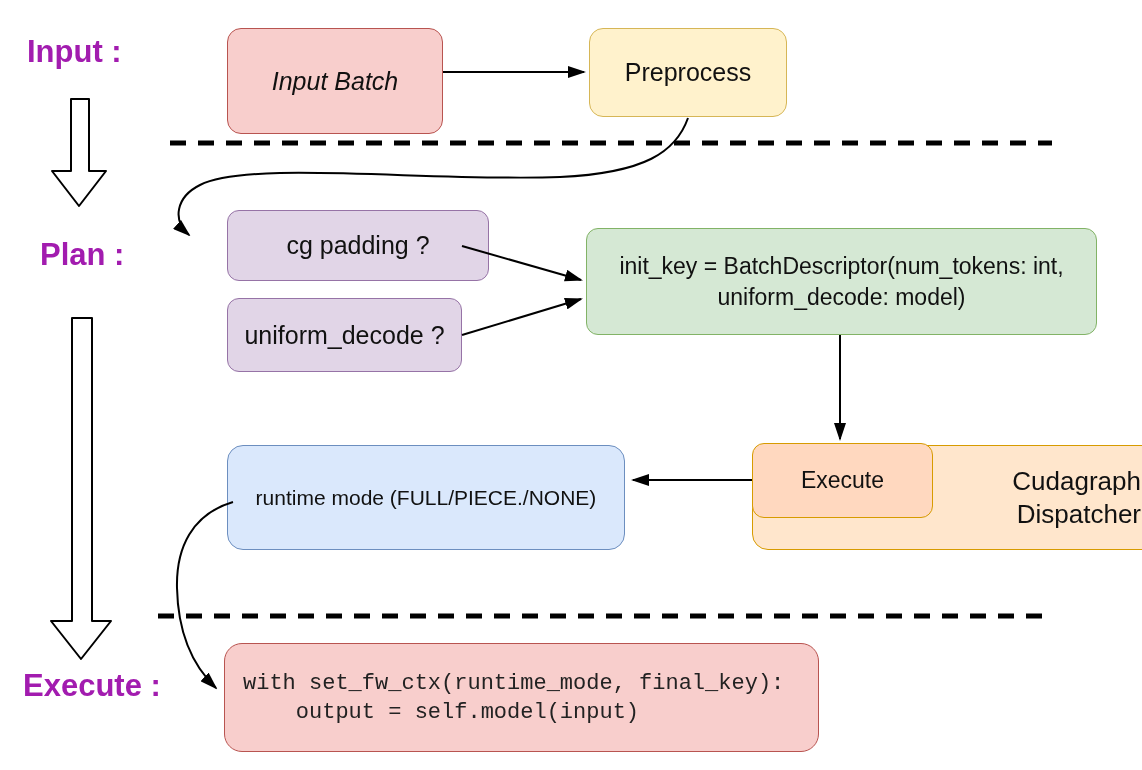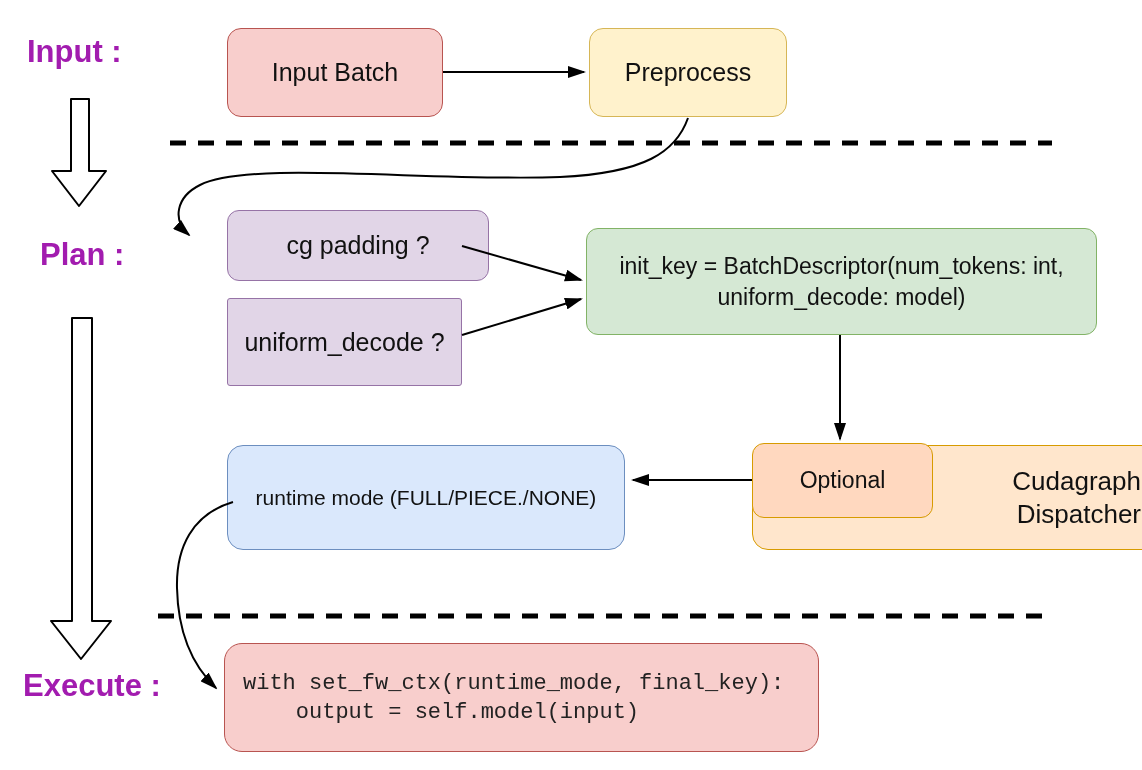--- a/index.html
+++ b/index.html
@@ -34,24 +34,24 @@
   }
   .box span{display:block;}
   .red    {background:#f8cecc;border-color:#b85450;}
   .yellow {background:#fff2cc;border-color:#d6b656;text-align:right;}
   .purple {background:#e1d5e7;border-color:#9673a6;}
   .green  {background:#d5e8d4;border-color:#82b366;}
   .blue   {background:#dae8fc;border-color:#6c8ebf;}
   .orange {background:#ffe6cc;border-color:#d79b00;}
   .peach  {background:#ffd8bf;border-color:#d79b00;}
 
-  #input-batch     {left:227px;top:28px;width:216px;height:89px;font-size:25px;}
+  #input-batch     {left:227px;top:28px;width:216px;height:106px;font-size:25px;font-style:italic;}
   #preprocess      {left:589px;top:28px;width:198px;height:89px;font-size:25px;}
   #cg-padding      {left:227px;top:210px;width:262px;height:71px;font-size:25px;border-radius:12px;}
-  #uniform-decode  {left:227px;top:298px;width:235px;height:88px;font-size:25px;border-radius:3px;}
+  #uniform-decode  {left:227px;top:298px;width:235px;height:74px;font-size:25px;border-radius:12px;}
   #init-key        {left:586px;top:228px;width:511px;height:107px;font-size:23px;border-radius:12px;line-height:31px;}
   #cudagraph       {left:752px;top:445px;width:418px;height:105px;font-size:26px;border-radius:16px;
                     align-items:flex-end;padding-right:28px;line-height:33px;}
   #dispatch        {left:752px;top:443px;width:181px;height:75px;font-size:23px;border-radius:12px;z-index:3;}
   #runtime-mode    {left:227px;top:445px;width:398px;height:105px;font-size:21px;border-radius:16px;line-height:30px;}
   #execute-code    {left:224px;top:643px;width:595px;height:109px;border-radius:18px;
                     align-items:flex-start;padding-left:18px;
                     font-family:"Liberation Mono","DejaVu Sans Mono",monospace;
                     font-size:22px;line-height:29px;color:#222;}
   #execute-code span{white-space:pre;}
@@ -90,21 +90,21 @@
     <span>init_key = BatchDescriptor(num_tokens: int,</span>
     <span>uniform_decode: model)</span>
   </div>
 
   <div class="box orange" id="cudagraph">
     <span>Cudagraph</span>
     <span>Dispatcher</span>
   </div>
 
   <div class="box peach" id="dispatch">
-    <span>Optional</span>
+    <span>Execute</span>
   </div>
 
   <div class="box blue" id="runtime-mode">
     <span>runtime mode (FULL/PIECE./NONE)</span>
   </div>
 
   <div class="box red" id="execute-code">
     <span>with set_fw_ctx(runtime_mode, final_key):</span>
     <span>    output = self.model(input)</span>
   </div>

